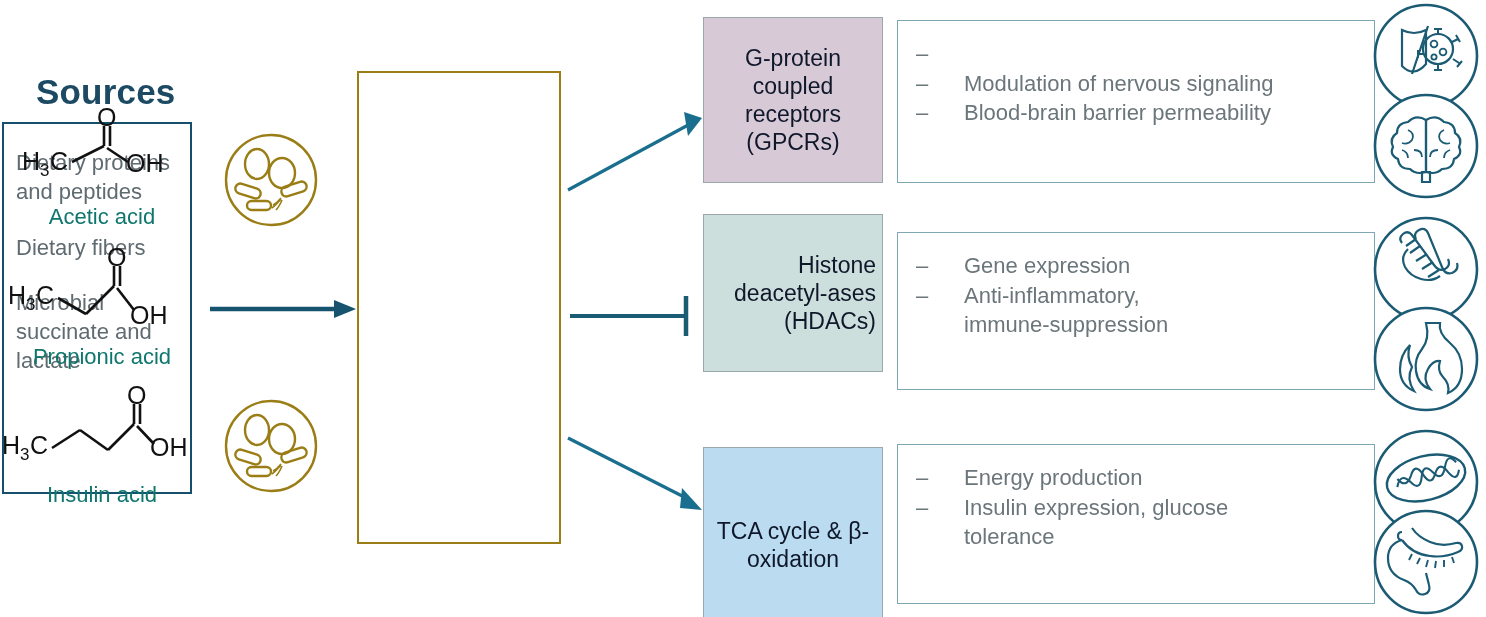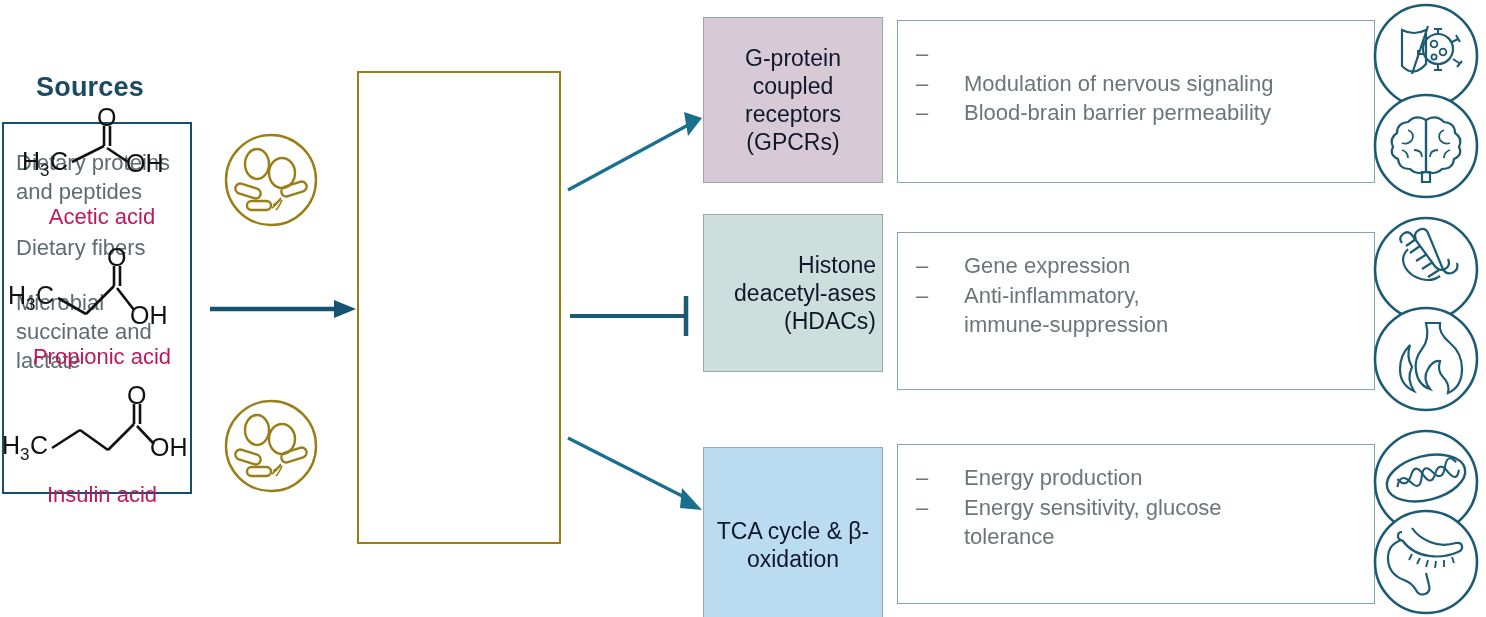--- a/index.html
+++ b/index.html
@@ -7,21 +7,21 @@
     width: 1486px; height: 617px;
     background: #ffffff;
     font-family: "Liberation Sans", sans-serif;
     overflow: hidden;
   }
   #stage { position: relative; width: 1486px; height: 617px; background:#fff; }
 
   
   #sources-title {
     position: absolute; left: 36px; top: 72px;
-    font-size: 27px; color: #1c4a63; font-weight: 600;
+    font-size: 35px; color: #1c4a63; font-weight: 600;
     letter-spacing: .2px;
   }
   #sources-box {
     position: absolute; left: 2px; top: 122px;
     width: 190px; height: 372px;
     border: 2.5px solid #14506b; background: #fff;
     padding: 24px 0 0 12px;
   }
   .source-item {
     font-size: 22px; color: #5f6b70; line-height: 1.33;
@@ -36,21 +36,21 @@
     position: absolute; left: 357px; top: 22px; width: 204px;
     text-align: center; font-size: 27px; color: #9a7d15;
   }
   #scfa-box {
     position: absolute; left: 357px; top: 71px;
     width: 204px; height: 473px;
     border: 2.5px solid #9a7d15; background: #fff;
   }
   .mol-wrap { position: absolute; left: 0; width: 204px; }
   .mol-name {
-    text-align: center; font-size: 22px; color: #be185d;
+    text-align: center; font-size: 22px; color: #0f766e;
     margin-top: 2px;
   }
 
   
   .target-box {
     position: absolute; left: 703px; width: 180px;
     border: 1px solid #9aa7ad;
     display: flex; align-items: center; justify-content: center;
     text-align: center; font-size: 23px; color: #0f172a;
     line-height: 1.22; padding: 6px;
@@ -221,21 +221,21 @@
     </div>
   </div>
 
   <div class="effect-panel" id="epanel-3">
     <div class="bullet-row">
       <span class="bullet-dash">–</span>
       <span class="bullet-text">Energy production</span>
     </div>
     <div class="bullet-row">
       <span class="bullet-dash">–</span>
-      <span class="bullet-text" style="max-width:285px">Energy sensitivity, glucose tolerance</span>
+      <span class="bullet-text" style="max-width:285px">Insulin expression, glucose tolerance</span>
     </div>
   </div>
 
   <div class="icon-circle" style="left:1372px; top:2px;">
     <svg width="108" height="108" viewBox="0 0 108 108">
       <circle cx="54" cy="54" r="51" fill="#fff" stroke="#1b5b74" stroke-width="2.6"></circle>
       <path d="M30 28 q12 6 24 0 l0 34 q-12 14 -24 2 z" fill="none" stroke="#1b5b74" stroke-width="2.2"></path>
       <line x1="56" y1="24" x2="40" y2="72" stroke="#1b5b74" stroke-width="2.2"></line>
       <circle cx="66" cy="47" r="15" fill="none" stroke="#1b5b74" stroke-width="2.2"></circle>
       <circle cx="62" cy="42" r="3.4" fill="none" stroke="#1b5b74" stroke-width="1.8"></circle>

